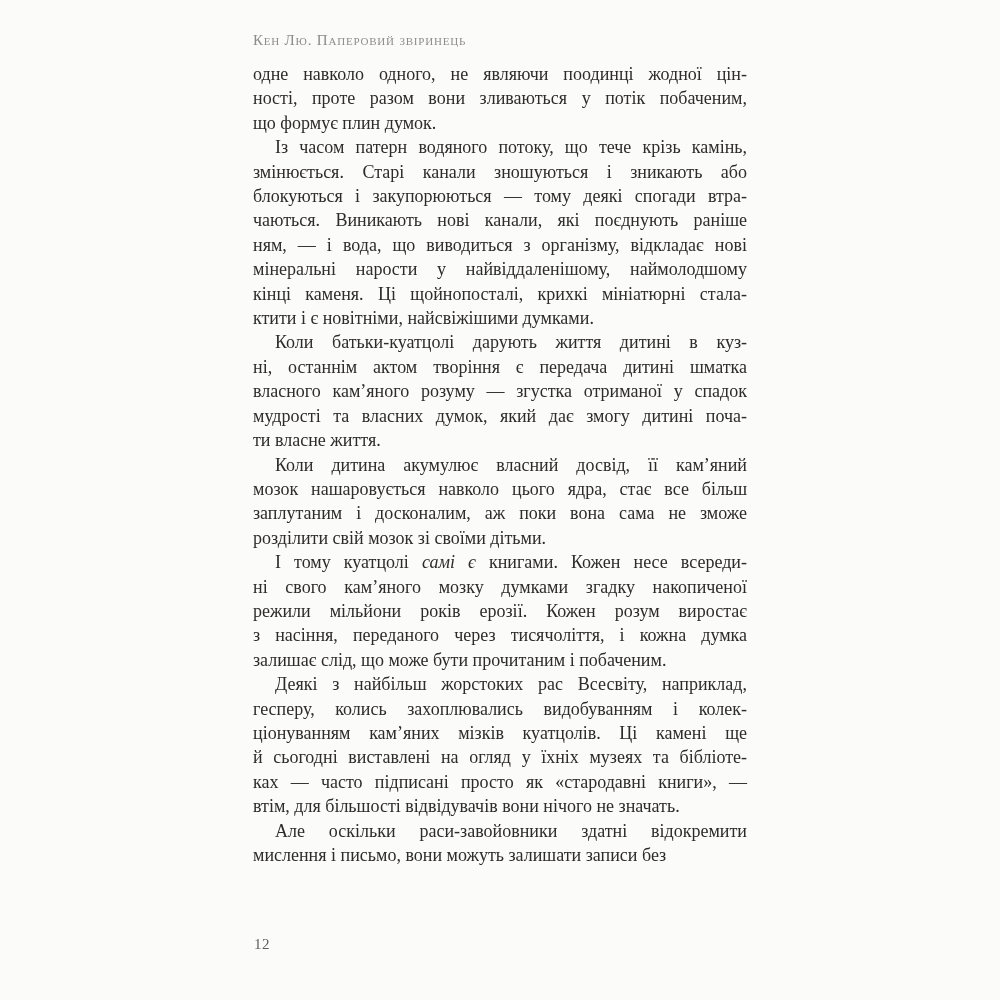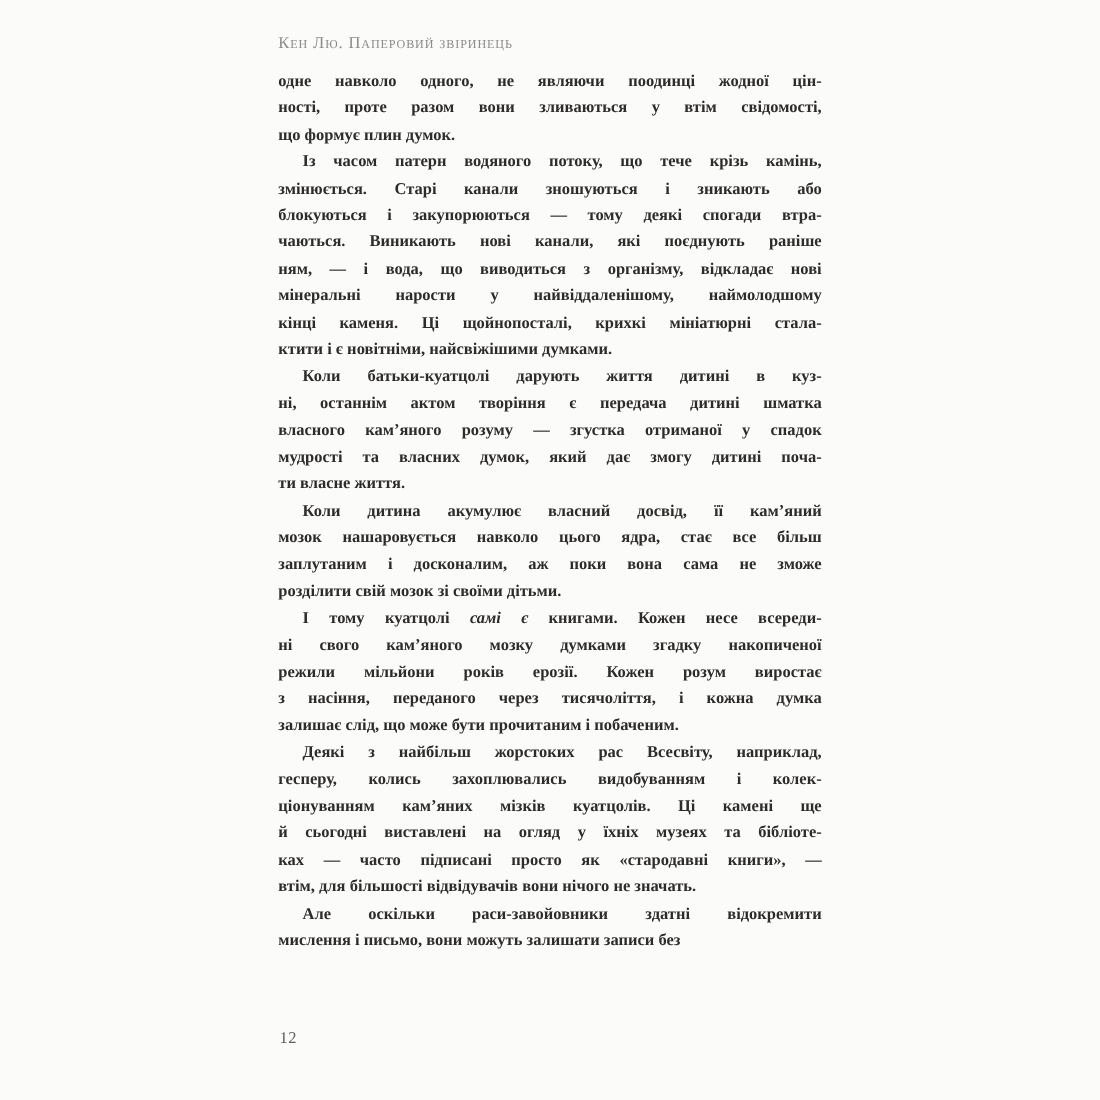--- a/index.html
+++ b/index.html
@@ -25,23 +25,22 @@
     font-size: 15px;
     font-variant: small-caps;
     letter-spacing: 0.8px;
     color: var(--header);
   }
   .text-block {
     position: absolute;
     left: 253px;
     top: 62px;
     width: 494px;
-    font-size: 15px;
+    font-size: 18px;
     line-height: 24.4px;
-    font-weight: bold;
   }
   .para { margin: 0; }
   .line {
     text-align: justify;
     text-align-last: justify;
     white-space: normal;
   }
   .line.last {
     text-align-last: left;
   }
@@ -58,21 +57,21 @@
   }
 </style>
 </head>
 <body>
 
 <div class="running-header">Кен Лю. Паперовий звіринець</div>
 
 <div class="text-block">
     <div class="para">
       <div class="line"><span>одне навколо одного, не являючи поодинці жодної цін-</span></div>
-      <div class="line"><span>ності, проте разом вони зливаються у втім свідомості,</span></div>
+      <div class="line"><span>ності, проте разом вони зливаються у потік побаченим,</span></div>
       <div class="line last"><span>що формує плин думок.</span></div>
     </div>
     <div class="para indent">
       <div class="line"><span>Із часом патерн водяного потоку, що тече крізь камінь,</span></div>
       <div class="line"><span>змінюється. Старі канали зношуються і зникають або</span></div>
       <div class="line"><span>блокуються і закупорюються — тому деякі спогади втра-</span></div>
       <div class="line"><span>чаються. Виникають нові канали, які поєднують раніше</span></div>
       <div class="line"><span>ням, — і вода, що виводиться з організму, відкладає нові</span></div>
       <div class="line"><span>мінеральні нарости у найвіддаленішому, наймолодшому</span></div>
       <div class="line"><span>кінці каменя. Ці щойнопосталі, крихкі мініатюрні стала-</span></div>

